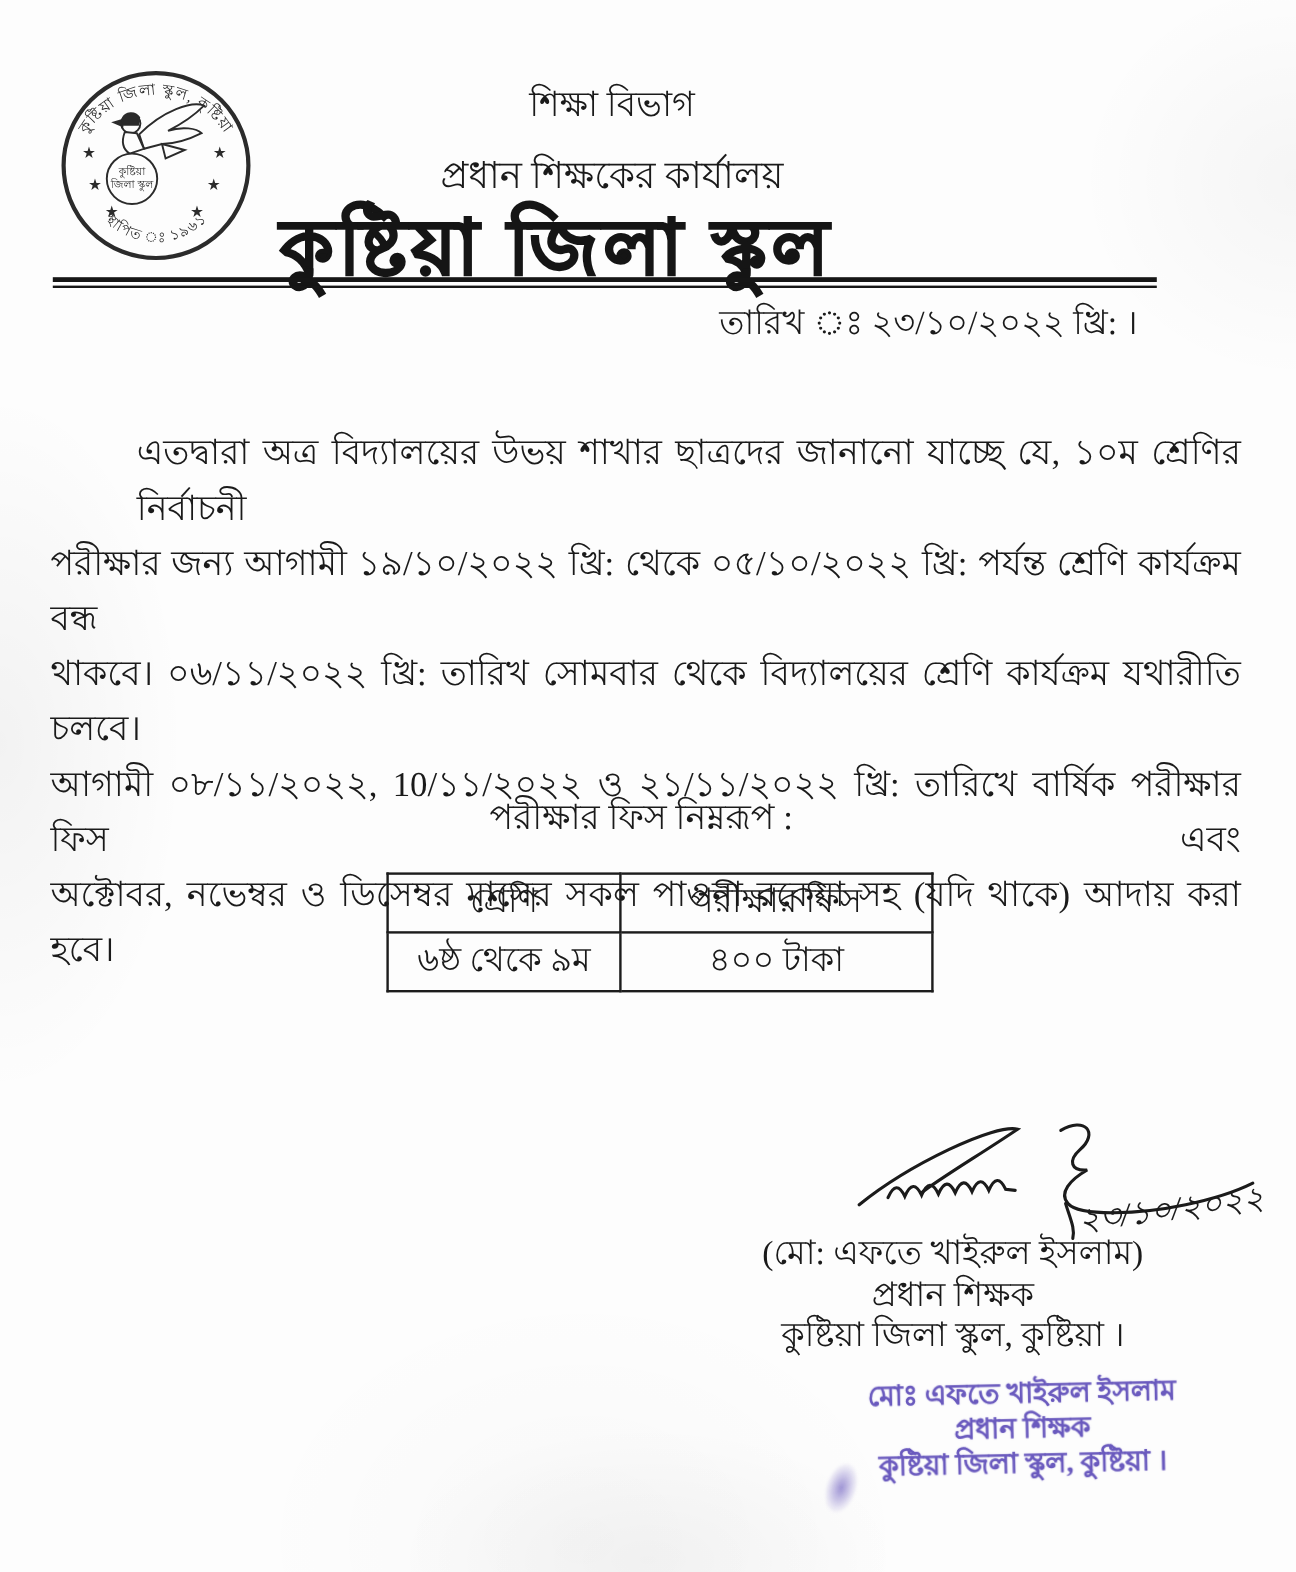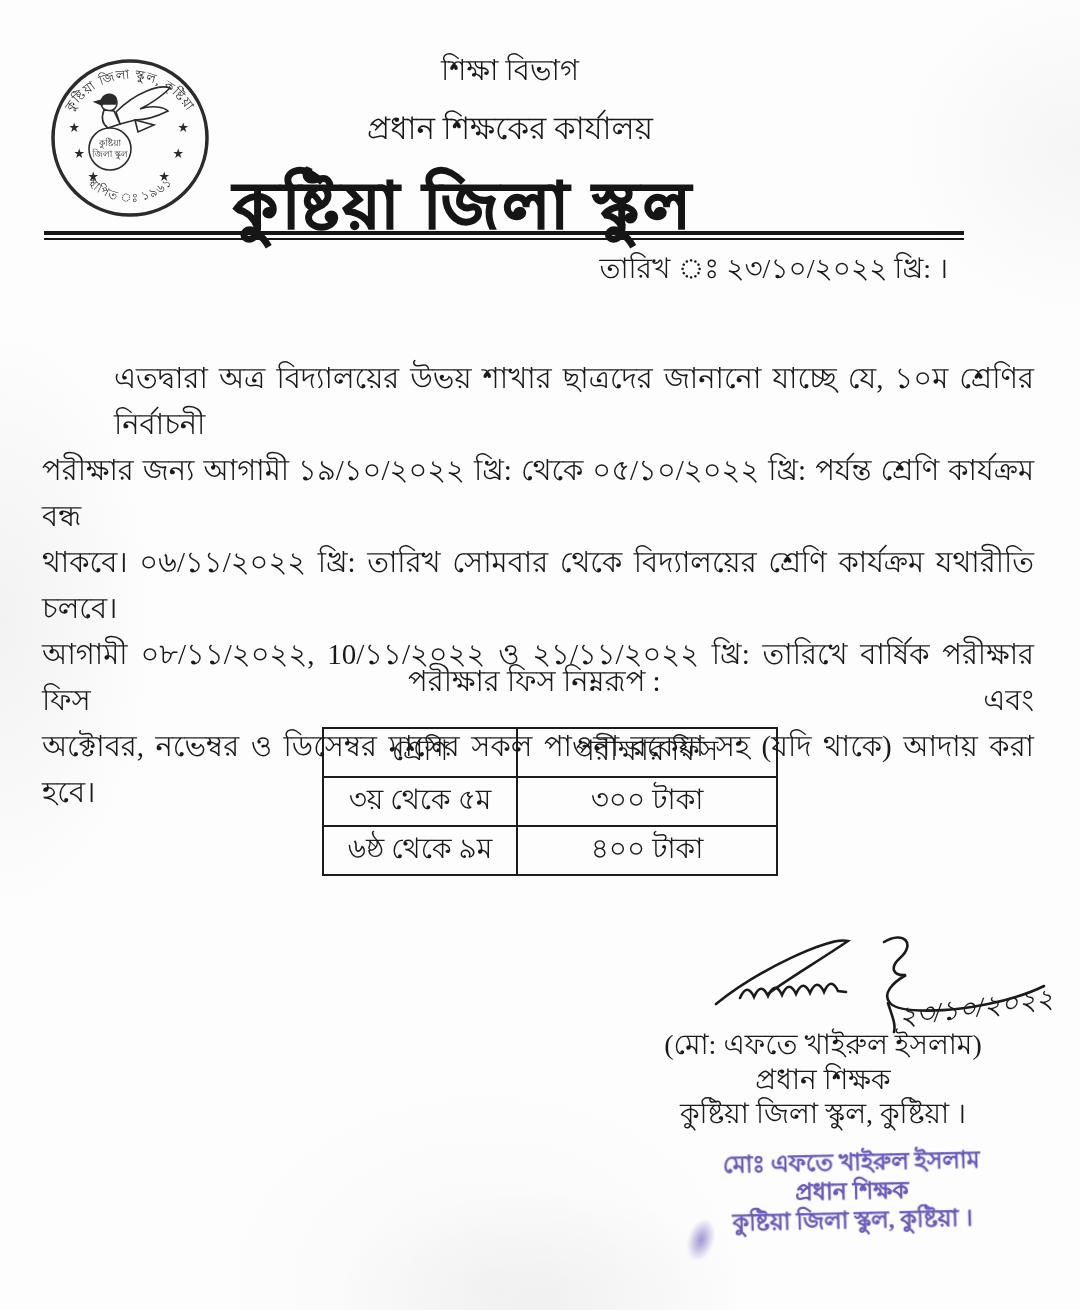--- a/index.html
+++ b/index.html
@@ -19,21 +19,21 @@
       radial-gradient(300px 160px at 50% 1300px, rgba(0,0,0,0.035), transparent 70%),
       radial-gradient(260px 240px at 1080px 150px, rgba(0,0,0,0.03), transparent 70%),
       radial-gradient(400px 300px at 45% 98%, rgba(0,0,0,0.02), transparent 70%);
   }
 
   .abs{position:absolute;}
 
   
   .hdr-small{left:0;top:50px;width:1020px;text-align:center;line-height:1.3;}
   .hdr-gov{font-size:27px;}
-  .hdr-dept{font-size:29px;margin-top:2px;}
+  .hdr-dept{font-size:29px;margin-top:20px;}
   .hdr-office{font-size:31px;margin-top:19px;}
   .school-title{
     left:0;top:157px;width:928px;text-align:center;
     font-size:64px;font-weight:bold;letter-spacing:4px;
     -webkit-text-stroke:1.6px #151515;
     color:#151515;white-space:nowrap;
   }
   .double-rule{
     left:44px;top:231px;width:920px;height:3px;
     border-top:4px solid #161616;border-bottom:2px solid #161616;
@@ -59,21 +59,21 @@
     border:2px solid #1c1c1c;text-align:center;font-weight:normal;
     height:36px;padding:0 6px;
   }
   .fees-table .col-class{width:180px;}
   .fees-table .col-fee{width:246px;}
 
   
   .sig-svg{left:688px;top:928px;}
   .sig-ink path{fill:none;stroke:#1b1b1b;stroke-width:2.6;stroke-linecap:round;}
   .sig-date{font-family:"Liberation Serif", serif;font-style:italic;font-size:27px;fill:#1b1b1b;}
-  .sig-block{left:652px;top:1028px;width:342px;text-align:center;font-size:28px;line-height:33px;}
+  .sig-block{left:623px;top:1028px;width:342px;text-align:center;font-size:28px;line-height:33px;}
   .sig-name{white-space:nowrap;}
   .sig-title{margin-top:2px;}
   .sig-school{margin-top:1px;white-space:nowrap;}
 
   
   .stamp{
     left:708px;top:1148px;width:288px;text-align:center;
     color:#6a5abe;font-size:23.5px;line-height:29px;font-weight:bold;
     transform:rotate(-1.2deg);
     filter:blur(0.3px);
@@ -148,24 +148,20 @@
 
   <table class="abs fees-table">
     <thead>
       <tr>
         <th class="col-class">শ্রেণি</th>
         <th class="col-fee">পরীক্ষার ফিস</th>
       </tr>
     </thead>
     <tbody>
       <tr>
-        <td>৩য় থেকে ৫ম</td>
-        <td>৩০০ টাকা</td>
-      </tr>
-      <tr>
         <td>৬ষ্ঠ থেকে ৯ম</td>
         <td>৪০০ টাকা</td>
       </tr>
     </tbody>
   </table>
 
   <svg class="abs sig-svg sig-ink" width="370" height="112" viewBox="0 0 370 112">
     <path d="M 28,76 C 70,42 142,8 160,13 C 132,32 92,56 80,66"></path>
     <path d="M 52,70 q 7,-16 14,-1 q 7,-16 14,-1 q 7,-16 14,-1 q 7,-16 14,-1 q 7,-16 14,-1 q 7,-16 14,-1 q 7,-16 14,-1 L 158,64"></path>
     <path d="M 196,14 C 216,2 228,16 212,30 C 202,39 204,48 218,47 C 204,55 194,66 202,75 C 212,86 262,84 300,76 C 324,71 344,64 356,58"></path>

